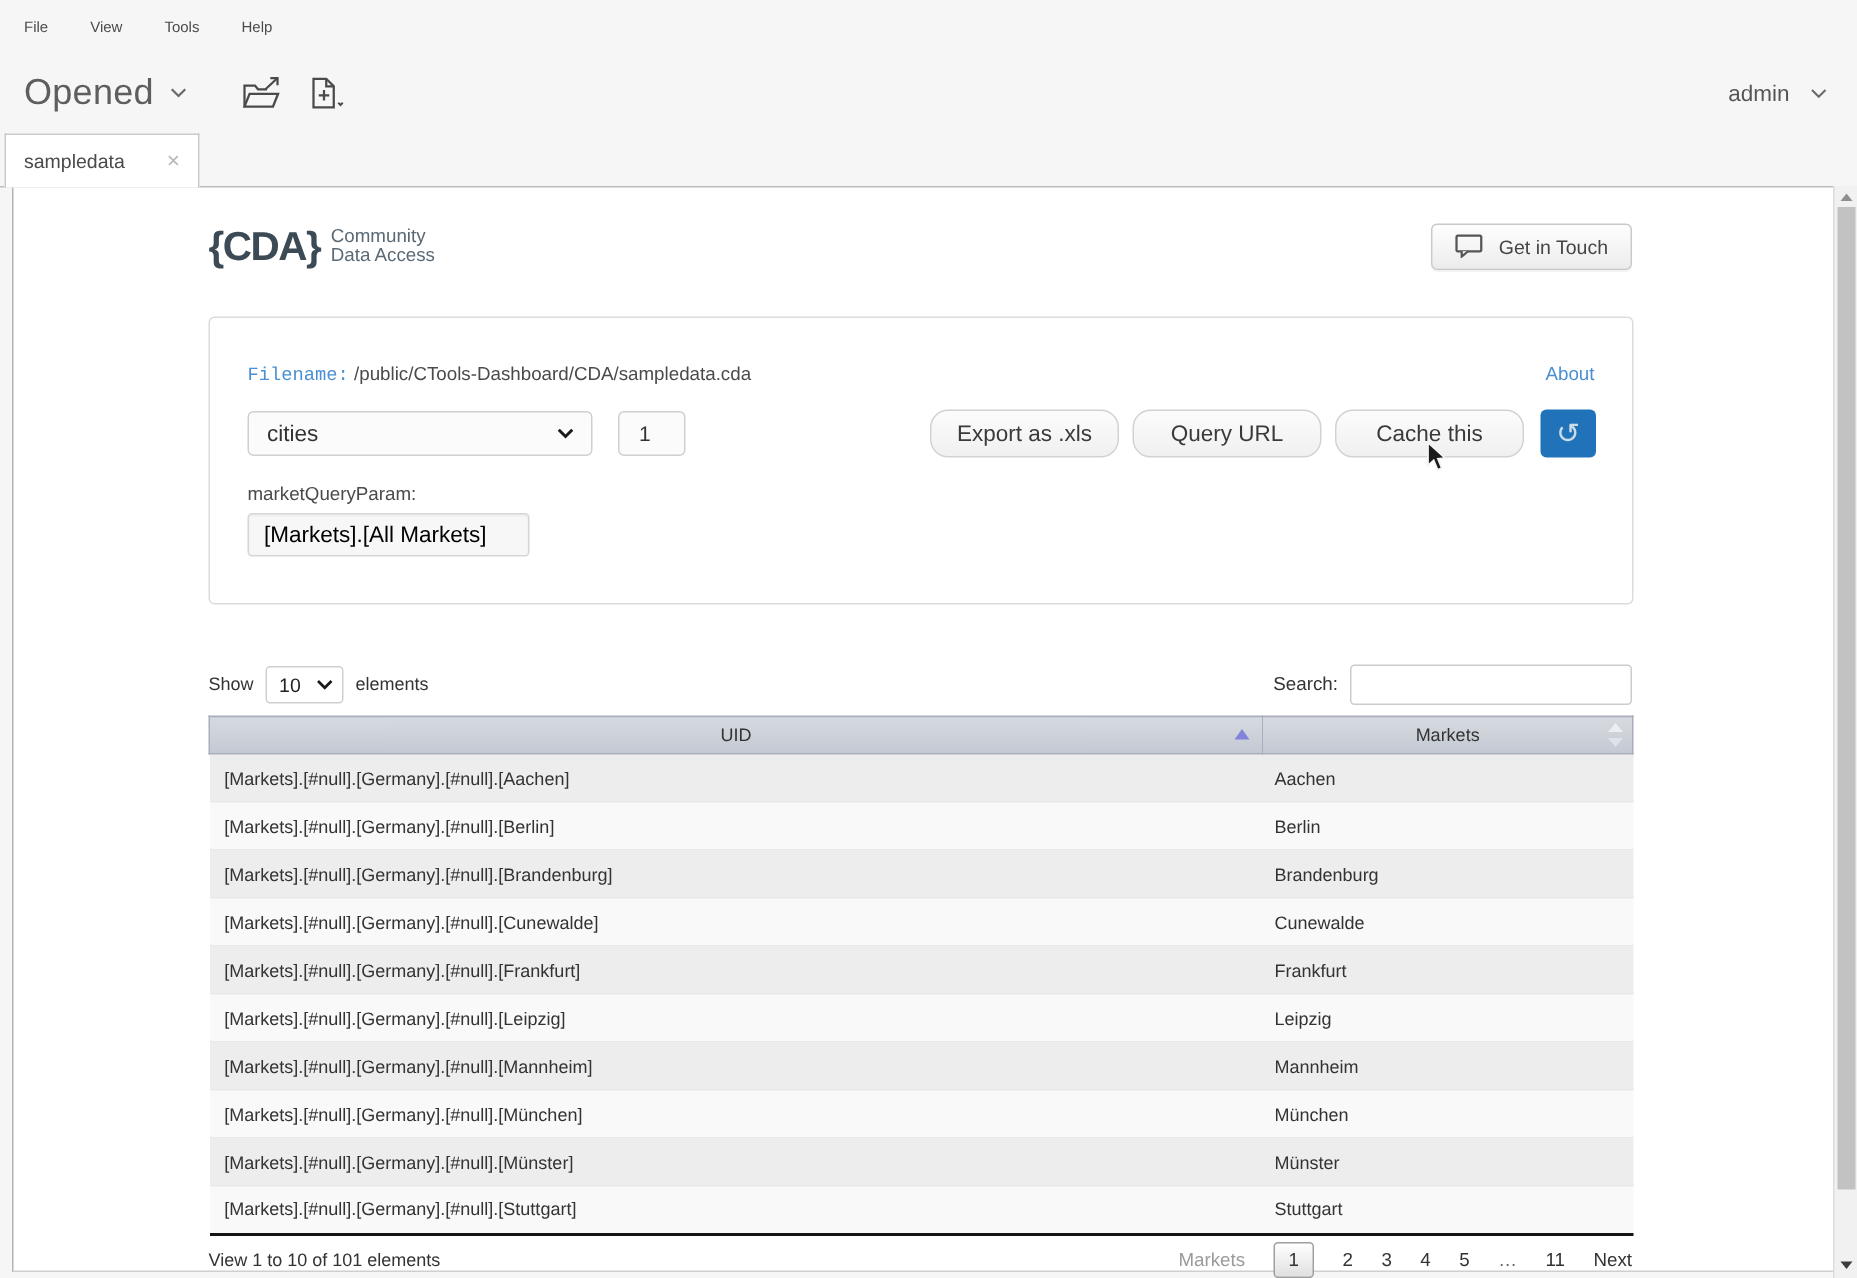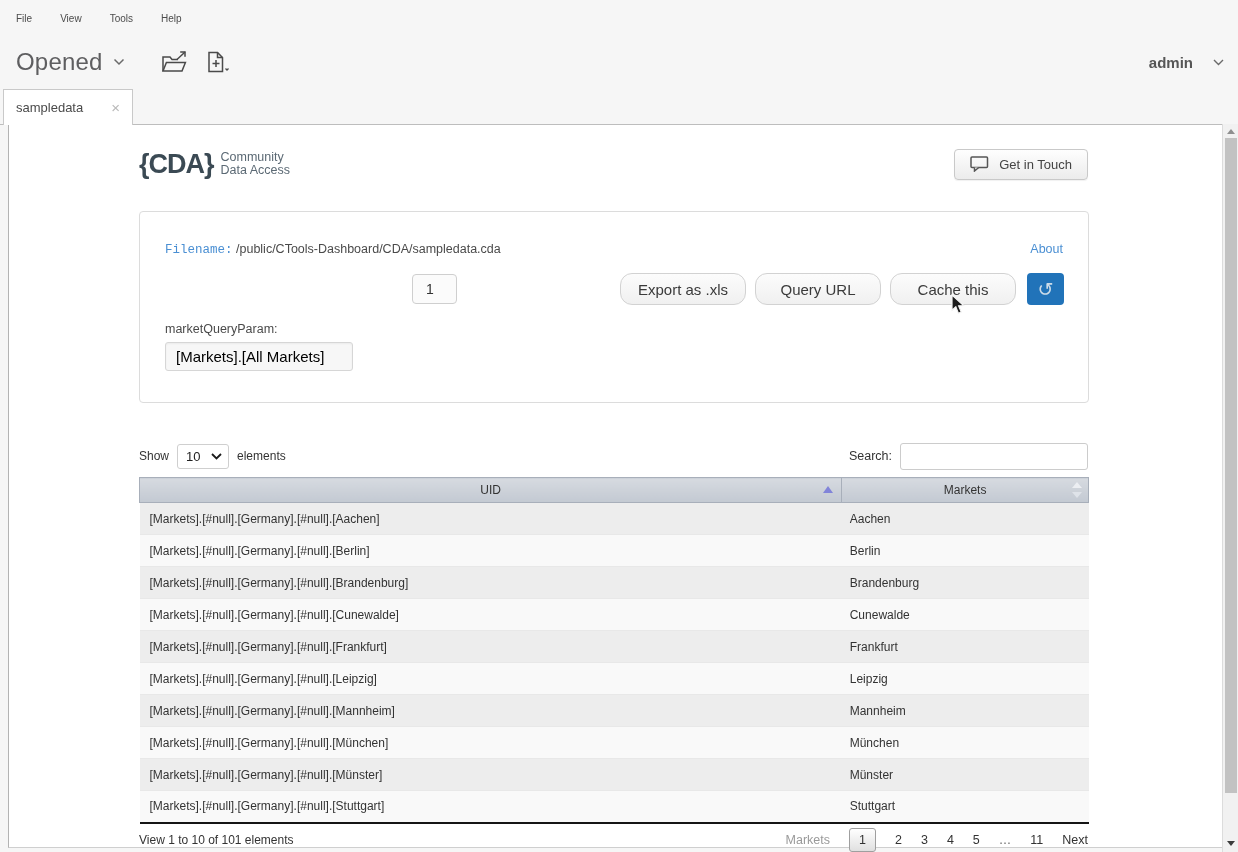--- a/index.html
+++ b/index.html
@@ -8,21 +8,21 @@
 
   
   .menubar { position:absolute; top:0; left:0; right:0; height:36px; display:flex; align-items:center; gap:28px; padding-left:16px; }
   .menubar span { font-size:10px; color:#4c4c4c; cursor:default; }
 
   
   .toolbar { position:absolute; top:36px; left:0; right:0; height:52px; display:flex; align-items:center; }
   .opened { display:flex; align-items:center; gap:10px; margin-left:16px; }
   .opened .lbl { font-size:24px; font-weight:300; color:#5e5e60; letter-spacing:.2px; }
   .tool-icons { display:flex; align-items:center; gap:18px; margin-left:36px; }
-  .user { position:absolute; right:14px; display:flex; align-items:center; gap:20px;font-weight:bold; }
+  .user { position:absolute; right:20px; display:flex; align-items:center; gap:14px; }
   .user .lbl { font-size:15px; color:#565656; }
 
   
   .tabstrip { position:absolute; top:88px; left:0; right:0; height:37px; border-bottom:1px solid #bdbdbd; }
   .tab { position:absolute; left:3px; top:1px; width:130px; height:36px; background:#fff; border:1px solid #c9c9c9; border-bottom:none; display:flex; align-items:center; padding:0 12px; z-index:3; }
   .tab .lbl { font-size:13px; color:#4a4a4a; }
   .tab .close { margin-left:auto; color:#b9b9b9; font-size:15px; line-height:1; cursor:pointer; }
 
   
   .content { position:absolute; left:8px; right:16px; top:124px; bottom:4px; background:#fff; border-left:1px solid #b3b3b3; border-top:1px solid #bdbdbd; border-bottom:1px solid #cfcfcf; }
@@ -168,20 +168,26 @@
       </div>
     </div>
 
     <div class="panel">
       <div class="fp-filename">
         <span class="k">Filename:</span>
         <span class="v">/public/CTools-Dashboard/CDA/sampledata.cda</span>
       </div>
       <span class="fp-about">About</span>
 
+      <div class="fakeselect fs-query">
+        <span class="txt">cities</span>
+        <svg width="12" height="8" viewBox="0 0 12 8">
+            <polyline points="1.5,1.5 6,6 10.5,1.5" fill="none" stroke="#1a1a1a" stroke-width="2"></polyline>
+          </svg>
+      </div>
       <input class="inp inp-page" value="1" style="">
 
       <button class="btn btn-export">Export as .xls</button>
       <button class="btn btn-query">Query URL</button>
       <button class="btn btn-cache">Cache this</button>
       <button class="btn-refresh"><span>↺</span></button>
 
       <div class="fp-param-label">marketQueryParam:</div>
       <input class="inp-param" value="[Markets].[All Markets]" style="">
     </div>

